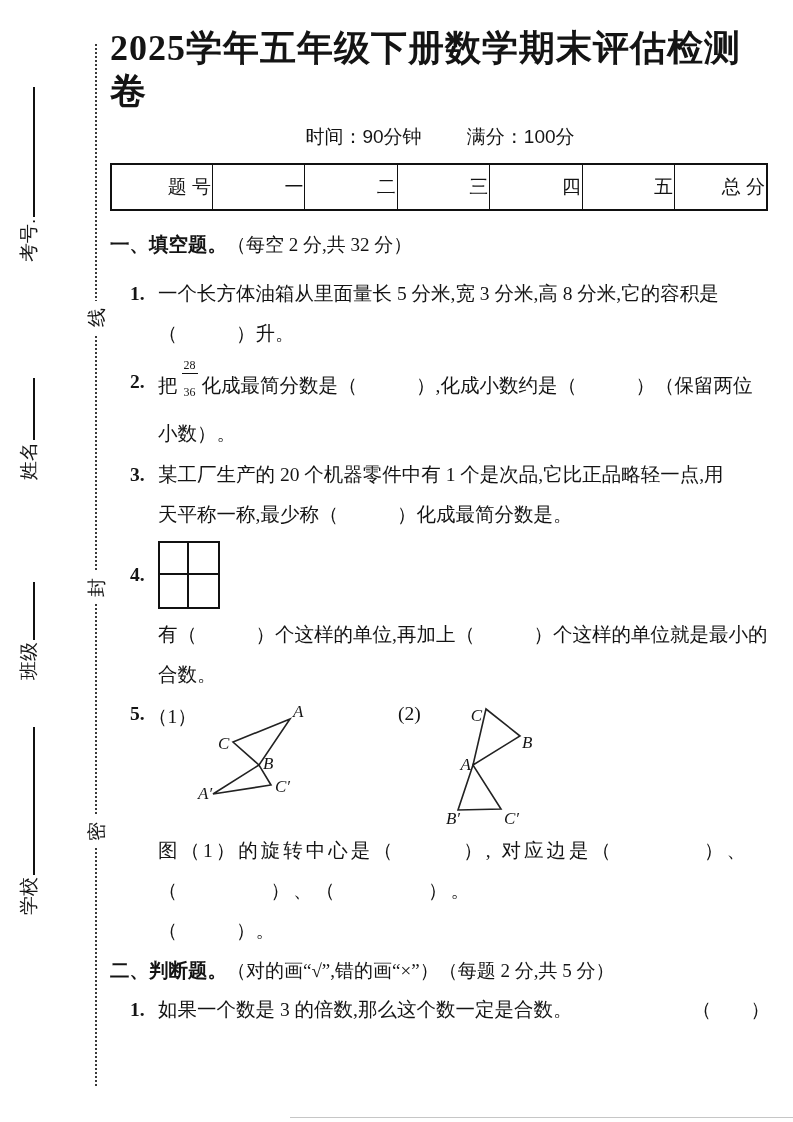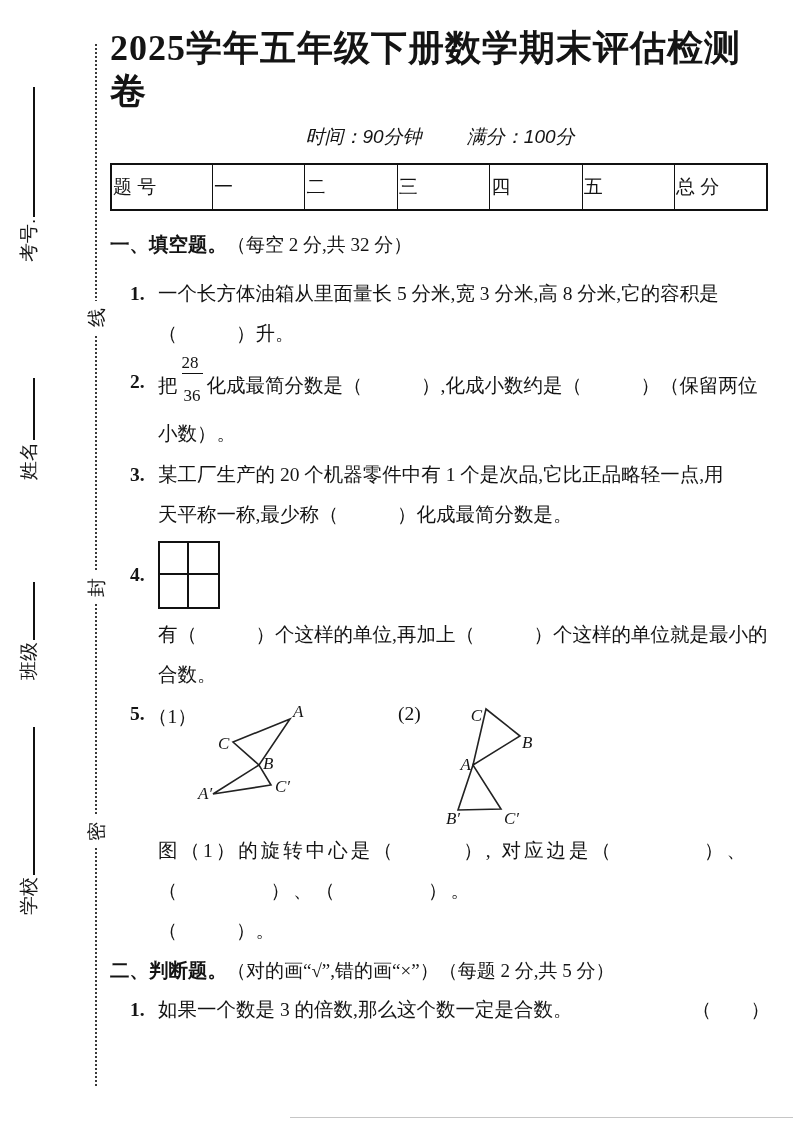--- a/index.html
+++ b/index.html
@@ -14,37 +14,37 @@
   .m-field{position:absolute;left:16px;transform-origin:0 0;transform:rotate(-90deg);
            white-space:nowrap;font-size:19px;font-family:"Liberation Sans",sans-serif;}
   .m-line{display:inline-block;height:5px;border-bottom:2px solid #111;margin-left:2px;}
 
   
   .content{position:absolute;left:110px;top:0;width:660px;}
   .title{margin-top:27px;text-align:left;font-family:Liberation Serif, serif;
          font-weight:bold;font-size:36px;line-height:1.2;letter-spacing:1px;}
   .subtitle{margin-top:12px;text-align:center;font-size:19px;line-height:24px;
             font-family:"Liberation Sans",sans-serif;}
-  .subtitle span{margin:0 20px;font-style:italic;}
+  .subtitle span{margin:0 20px;}
 
   table.score{margin-top:14px;border-collapse:collapse;width:658px;table-layout:fixed;}
   table.score{border:2.5px solid #111;}
-  table.score td{border:1.5px solid #111;height:42px;text-align:left;vertical-align:middle;
+  table.score td{border:1.5px solid #111;height:42px;text-align:right;vertical-align:middle;
                  font-size:19px;font-family:"Liberation Sans",sans-serif;}
   table.score td.first{width:98px;}
 
   .sec-heading{margin-top:14px;font-size:19.5px;line-height:38px;}
   .sec-bold{font-family:"Liberation Sans",sans-serif;font-weight:bold;}
   .sec-note{font-size:19px;}
 
   .qline{position:relative;padding-left:48px;font-size:19.5px;line-height:40px;}
   .qnum{position:absolute;left:20px;top:0;font-weight:bold;}
   .q2row{display:flex;align-items:center;height:58px;line-height:normal;}
   .q2row .qnum{top:15px;}
-  .frac{display:inline-block;text-align:left;font-size:17px;line-height:1.15;
+  .frac{display:inline-block;text-align:center;font-size:12px;line-height:1.15;
         vertical-align:middle;margin:0 4px;}
   .frac .den{border-top:1.5px solid #111;padding:12px 2px;}
 
   .q4row{height:78px;line-height:normal;}
   .q4row .qnum{top:27px;}
   .grid-box{position:absolute;left:48px;top:4px;width:58px;height:64px;border:2px solid #111;
             display:grid;grid-template-columns:1fr 1fr;grid-template-rows:1fr 1fr;}
   .grid-box .c1{border-right:2px solid #111;border-bottom:2px solid #111;}
   .grid-box .c2{border-bottom:2px solid #111;}
   .grid-box .c3{border-right:2px solid #111;}

